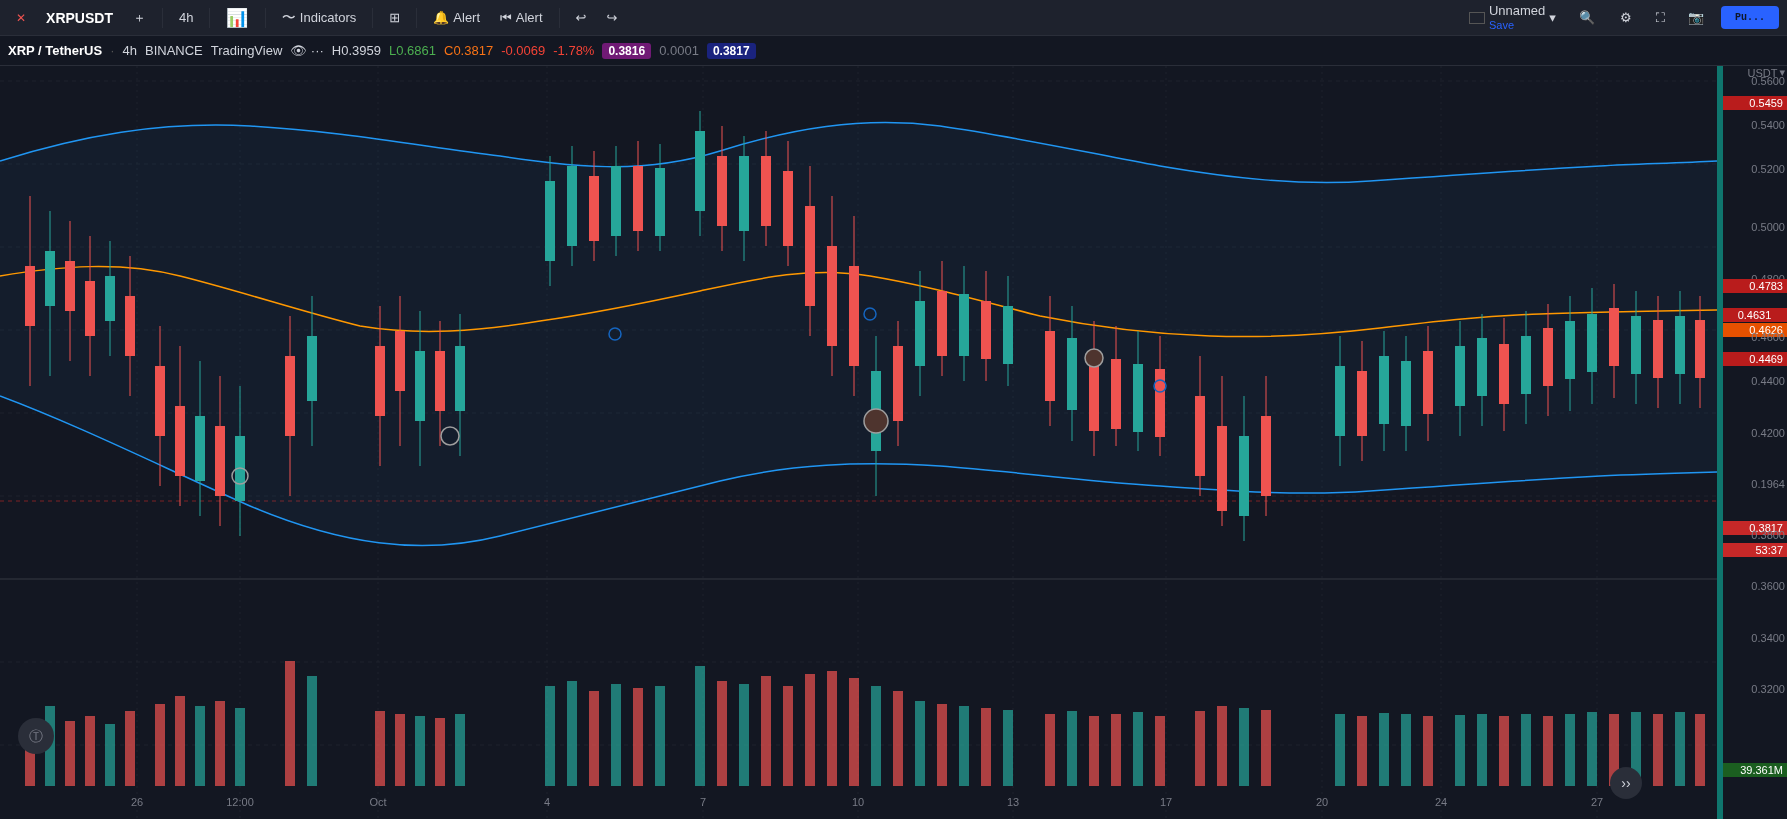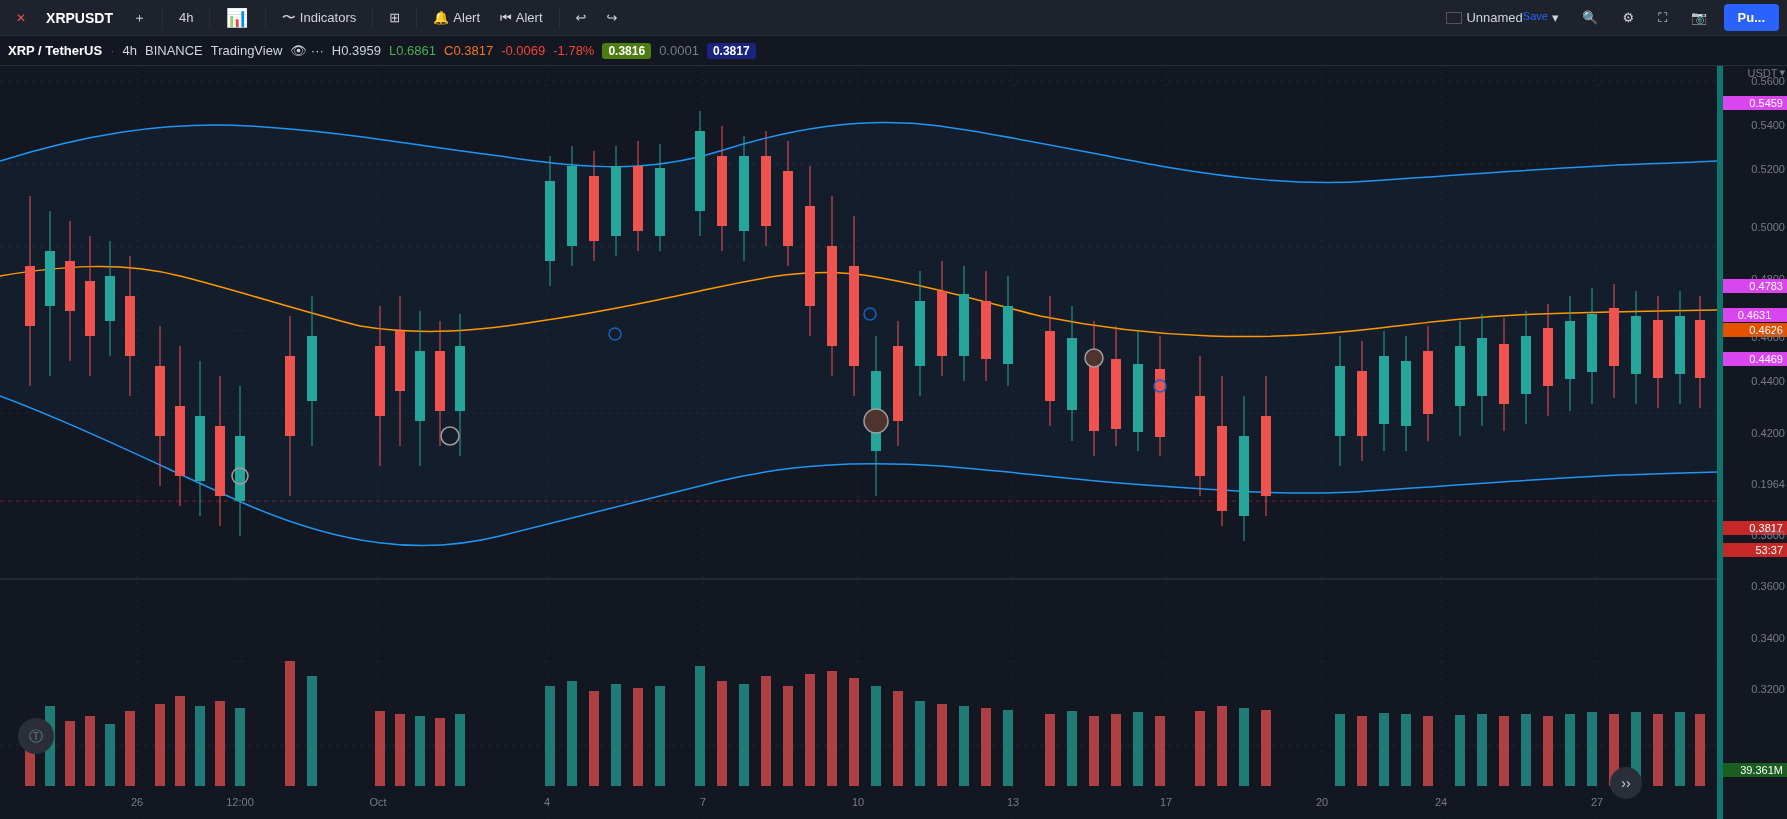--- a/index.html
+++ b/index.html
@@ -47,30 +47,32 @@
       margin: 0 4px;
     }
     #topbar-right {
       margin-left: auto;
       display: flex;
       align-items: center;
       gap: 8px;
     }
     .btn-publish {
       background: #2962ff;
-      color: #fef9c3;
+      color: #0f172a;
       border: none;
       padding: 6px 14px;
       border-radius: 4px;
-      font-size: 13px;
+      font-size: 10px;
       cursor: pointer;
       font-weight: bold;
+      font-family: Liberation Mono, monospace;
     }
     .unnamed-section {
       display: flex;
+      flex-direction: column;
       align-items: flex-start;
       line-height: 1.2;
     }
 
     
     #infobar {
       display: flex;
       align-items: center;
       height: 30px;
       background: #131722;
@@ -86,21 +88,21 @@
     .info-tv { color: #d1d4dc; }
     .info-icons { display: flex; gap: 4px; align-items: center; }
     .price-badge {
       background: #e53935;
       color: #fff;
       border-radius: 3px;
       padding: 1px 6px;
       font-size: 12px;
       font-weight: bold;
     }
-    .price-badge.blue-bg { background: #4d7c0f; }
+    .price-badge.blue-bg { background: #701a75; }
     .price-badge.dark { background: #1a237e; }
     .price-o { color: #d1d4dc; }
     .price-h { color: #4caf50; }
     .price-l { color: #f97316; }
     .price-chg { color: #f44336; }
 
     
     #chart-wrapper {
       display: flex;
       height: calc(819px - 36px - 30px);
@@ -152,21 +154,21 @@
       right: 2px;
       font-size: 11px;
       color: #787b86;
       transform: translateY(-50%);
     }
     .price-label-box {
       position: absolute;
       right: 0;
       font-size: 11px;
       color: #fff;
-      background: #d946ef;
+      background: #b91c1c;
       padding: 1px 4px;
       transform: translateY(-50%);
       white-space: nowrap;
     }
     .price-label-box.red { background: #c62828; }
     .price-label-box.orange { background: #e65100; }
     .price-label-box.green { background: #1b5e20; }
 
     
     .scroll-btn {

